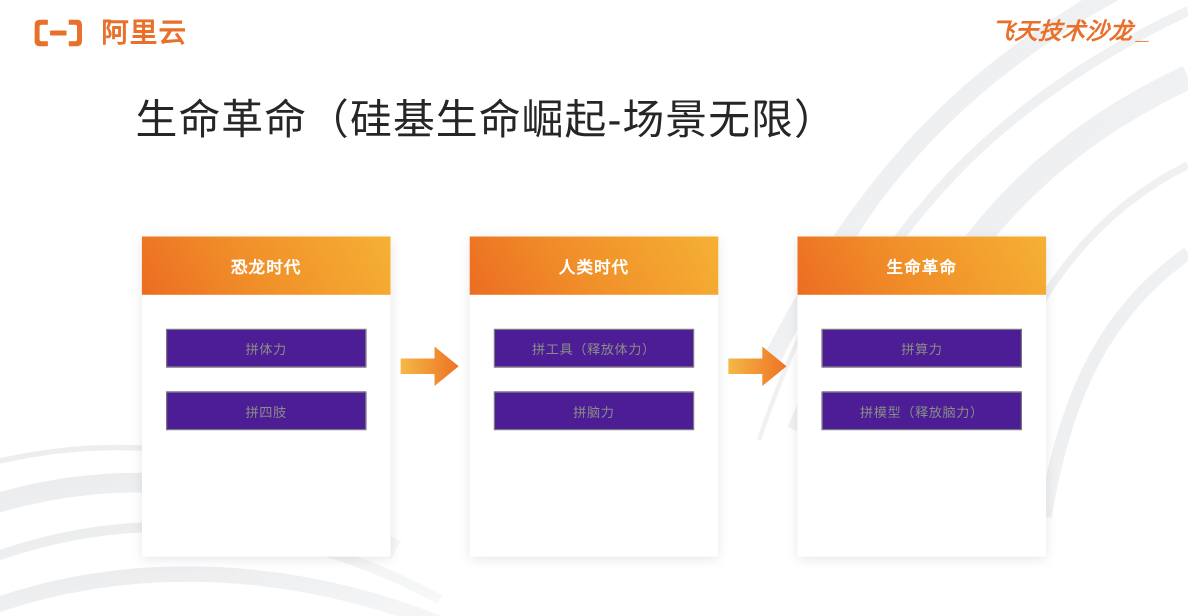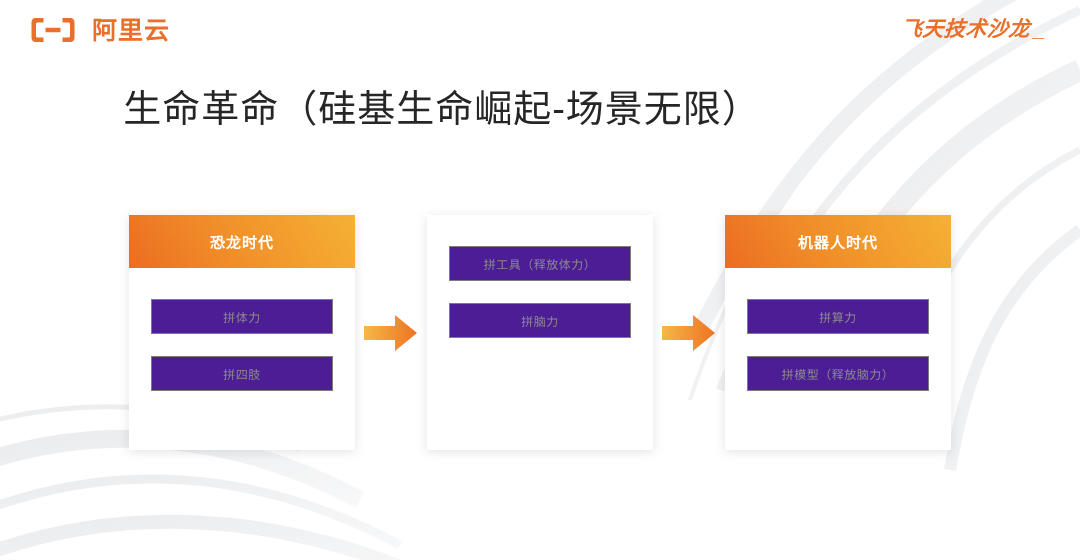--- a/index.html
+++ b/index.html
@@ -97,21 +97,21 @@
     width: 1080px;
     height: 240px;
     display: flex;
     align-items: flex-start;
     justify-content: center;
     z-index: 4;
   }
 
   .era-card {
     width: 226px;
-    height: 235px;
+    height: 291px;
     background: #ffffff;
     box-shadow: 0 2px 10px rgba(120,120,130,0.20);
     display: flex;
     flex-direction: column;
     flex: 0 0 auto;
   }
   .era-card-header {
     height: 53px;
     background: linear-gradient(60deg, #EC6C22 0%, #F08B28 38%, #F5B134 100%);
     display: flex;
@@ -223,20 +223,23 @@
         <linearGradient id="arrowGrad1" x1="0" y1="0" x2="1" y2="0">
           <stop offset="0%" stop-color="#F5B846"></stop>
           <stop offset="100%" stop-color="#ED7324"></stop>
         </linearGradient>
       </defs>
       <path d="M0,13 L31,13 L31,2 L53,20 L31,38 L31,27 L0,27 Z" fill="url(#arrowGrad1)"></path>
     </svg>
   </div>
 
   <div class="era-card">
+    <div class="era-card-header">
+      <span class="era-card-title">人类时代</span>
+    </div>
     <div class="era-card-body">
       <div class="era-item">
         <span class="era-item-label">拼工具（释放体力）</span>
       </div>
       <div class="era-item">
         <span class="era-item-label">拼脑力</span>
       </div>
     </div>
   </div>
 
@@ -247,21 +250,21 @@
           <stop offset="0%" stop-color="#F5B846"></stop>
           <stop offset="100%" stop-color="#ED7324"></stop>
         </linearGradient>
       </defs>
       <path d="M0,13 L31,13 L31,2 L53,20 L31,38 L31,27 L0,27 Z" fill="url(#arrowGrad2)"></path>
     </svg>
   </div>
 
   <div class="era-card">
     <div class="era-card-header">
-      <span class="era-card-title">机器人时代</span>
+      <span class="era-card-title">生命革命</span>
     </div>
     <div class="era-card-body">
       <div class="era-item">
         <span class="era-item-label">拼算力</span>
       </div>
       <div class="era-item">
         <span class="era-item-label">拼模型（释放脑力）</span>
       </div>
     </div>
   </div>

